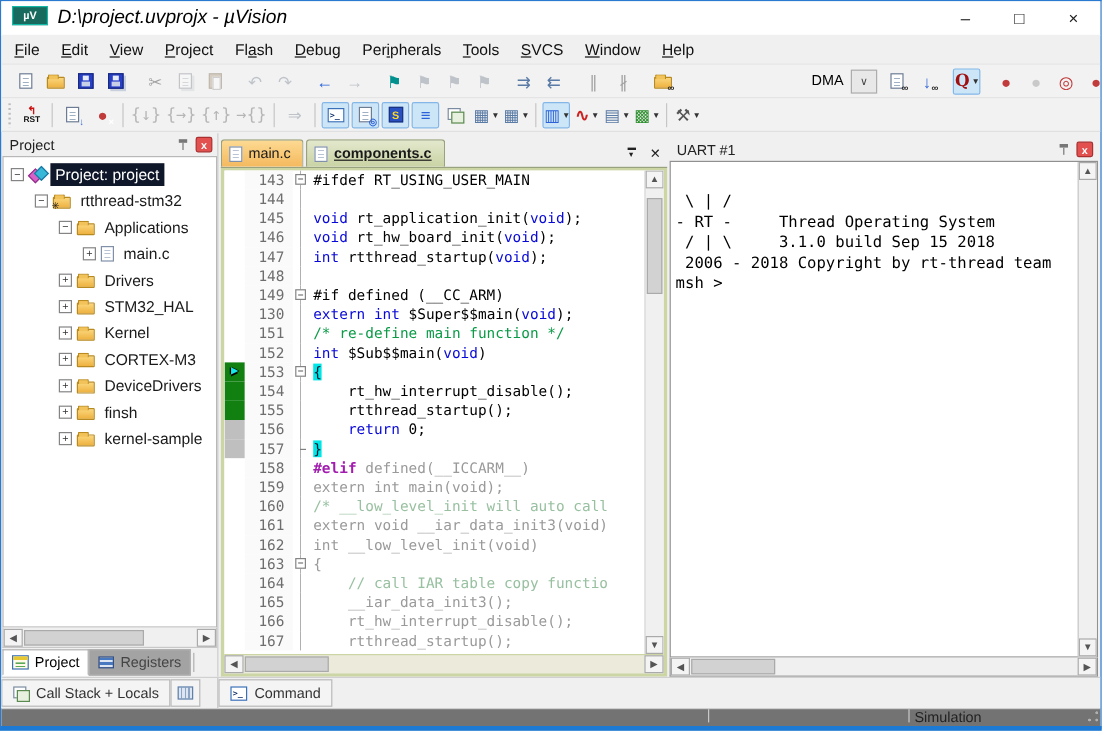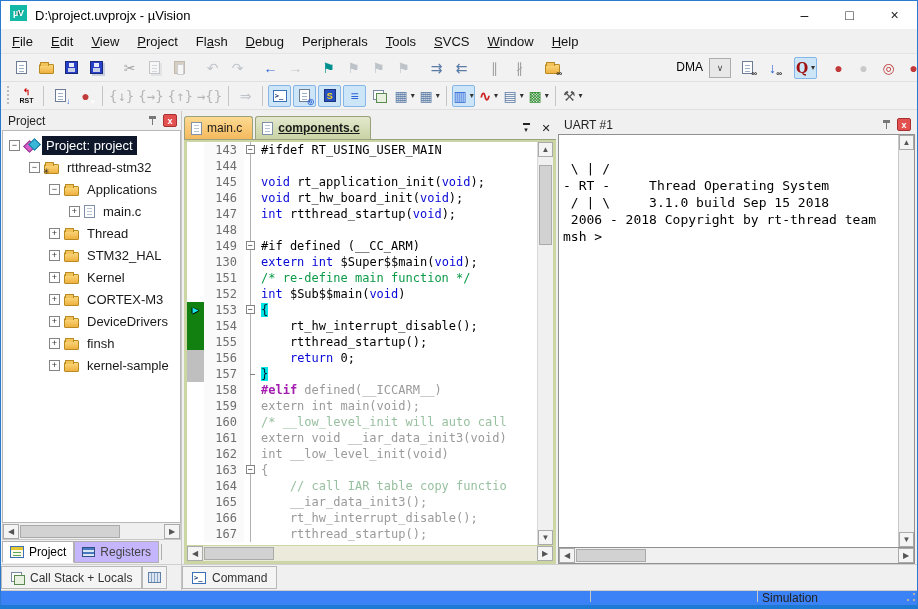--- a/index.html
+++ b/index.html
@@ -4,23 +4,23 @@
 <style>
   * { margin:0; padding:0; box-sizing:border-box; }
   html,body { width:918px; height:609px; }
   body{
     font-family:"Liberation Sans",sans-serif; font-size:12px; color:#1a1a1a;
     background:#f0f0f0; border:1px solid #2a7ad2; border-bottom:4px solid #1d7ad4;
     position:relative; overflow:hidden;
   }
   
   .titlebar{height:29px;background:#fff;display:flex;align-items:center;border-bottom:1px solid #f0f0f0;}
-  .app-ico{width:17px;height:16px;margin:0 8px 4px 9px;background:#186a5e;border:6px solid #14b8a6;color:#fff;
+  .app-ico{width:30px;height:16px;margin:0 8px 4px 9px;background:#186a5e;border:1px solid #14b8a6;color:#fff;
     font-size:9px;font-weight:bold;display:flex;align-items:center;justify-content:center;}
-  .title-text{font-size:13px;color:#000;}
+  .title-text{font-size:16px;color:#000;font-style:italic;}
   .win-ctrls{margin-left:auto;display:flex;height:100%;}
   .wc{width:45px;height:100%;display:flex;align-items:center;justify-content:center;font-size:14px;color:#222;}
   
   .menubar{height:24px;background:#f0f0f0;display:flex;align-items:center;padding-left:2px;border-bottom:1px solid #e4e4e4;}
   .menu-item{padding:3px 9px;font-size:13px;color:#111;}
   .menu-item u{text-decoration:underline;}
   
   .tb{height:28px;display:flex;align-items:center;background:#f2f2f2;border-bottom:1px solid #e0e0e0;padding-left:2px;}
   .grip{width:5px;height:20px;margin:0 3px;background:repeating-linear-gradient(to bottom,#bdbdbd 0 2px,transparent 2px 4px);background-size:2px 4px;background-repeat:repeat-y;background-position:1px 0;}
   .tbi{min-width:23px;height:22px;display:flex;align-items:center;justify-content:center;position:relative;margin:0 1px;border:1px solid transparent;border-radius:2px;}
@@ -87,21 +87,21 @@
   .tree{flex:1;background:#fff;border:1px solid #b8b8b8;overflow:hidden;padding-top:3px;}
   .trow{height:22px;display:flex;align-items:center;}
   .texp{width:11px;height:11px;border:1px solid #848484;background:#fff;color:#333;font-size:9px;line-height:9px;text-align:center;margin-right:4px;flex:none;}
   .tlabel{font-size:13px;padding:2px 4px;white-space:nowrap;}
   .tlabel.sel{background:#0f172a;color:#fff;}
   .ticon{margin-right:4px;flex:none;}
   .hscroll{height:17px;background:#f0f0f0;display:flex;align-items:center;border:1px solid #c8c8c8;border-top:none;}
   .sbtn{width:16px;height:15px;background:#f4f4f4;border:1px solid #aaa;color:#555;font-size:8px;display:flex;align-items:center;justify-content:center;flex:none;}
   .sthumb{height:13px;background:#d2d2d2;border:1px solid #aaa;margin:0 1px;}
   .ltabs{height:24px;display:flex;align-items:flex-start;padding-top:1px;background:#f0f0f0;}
-  .ltab{height:22px;display:flex;align-items:center;padding:0 7px;font-size:12px;border:1px solid #b0b0b0;background:#c4b5fd;color:#444;}
+  .ltab{height:22px;display:flex;align-items:center;padding:0 7px;font-size:12px;border:1px solid #b0b0b0;background:#a3a3a3;color:#444;}
   .ltab.active{background:#fff;border-bottom-color:#fff;color:#000;}
   .ltab .ticon{margin-right:5px;}
   .ltabsep{width:1px;height:16px;background:#b0b0b0;margin:3px 2px 0 2px;}
   
   .editor-group{position:absolute;left:183px;top:5px;width:372px;bottom:0;display:flex;flex-direction:column;}
   .etabbar{height:25px;display:flex;align-items:flex-end;border-bottom:1px solid #98a27e;background:#f0f0f0;}
   .etab{height:23px;display:flex;align-items:center;padding:0 10px 0 6px;font-size:12px;border:1px solid #9aa27c;border-bottom:none;border-radius:3px 3px 0 0;margin-right:2px;}
   .etab.t-orange{background:linear-gradient(#fdda92,#f4b95e);}
   .etab.t-green{background:linear-gradient(#e3e8cd,#c9d3a4);}
   .etab.active .elab{font-weight:bold;text-decoration:underline;}
@@ -138,21 +138,21 @@
   .uhscroll{height:16px;flex:none;background:#f0f0f0;border:1px solid #909090;border-top:none;display:flex;align-items:center;}
   .sp1{flex:1;}
   
   .dock{position:absolute;left:0;right:0;top:563px;height:26px;background:#f0f0f0;border-top:1px solid #d0d0d0;display:flex;}
   .dcell{display:flex;align-items:flex-start;padding-top:1px;}
   .dcell.left{width:181px;border-right:1px solid #c4c4c4;}
   .dtab{height:23px;display:flex;align-items:center;padding:0 9px;font-size:12px;background:#f4f4f4;border:1px solid #b8b8b8;color:#333;}
   .dtab .ticon{margin-right:6px;}
   .dtab.icononly{padding:0 5px;}
   
-  .statusbar{position:absolute;left:0;right:0;top:589px;height:15px;background:#3b82f6;border-top:1px solid #cfcfcf;display:flex;align-items:flex-start;font-size:12px;color:#222;}
+  .statusbar{position:absolute;left:0;right:0;top:589px;height:15px;background:#737373;border-top:1px solid #cfcfcf;display:flex;align-items:flex-start;font-size:12px;color:#222;}
   .ssep{width:1px;height:11px;background:#c8c8c8;margin:0 4px;}
   .sgrip{width:13px;height:13px;margin-left:auto;background:
     radial-gradient(circle at 10px 3px,#b0b0b0 1px,transparent 1.4px),
     radial-gradient(circle at 10px 9px,#b0b0b0 1px,transparent 1.4px),
     radial-gradient(circle at 4px 9px,#b0b0b0 1px,transparent 1.4px);}
 </style>
 </head>
 <body>
 
 <div class="titlebar">
@@ -410,21 +410,21 @@
           <span class="texp">+</span>
           <span class="ticon ic-file">
             <i></i>
           </span>
           <span class="tlabel">main.c</span>
         </div>
         <div class="trow">
           <span style="width: 46px;"></span>
           <span class="texp">+</span>
           <span class="ticon ic-folder"></span>
-          <span class="tlabel">Thread</span>
+          <span class="tlabel">Drivers</span>
         </div>
         <div class="trow">
           <span style="width: 46px;"></span>
           <span class="texp">+</span>
           <span class="ticon ic-folder"></span>
           <span class="tlabel">STM32_HAL</span>
         </div>
         <div class="trow">
           <span style="width: 46px;"></span>
           <span class="texp">+</span>

